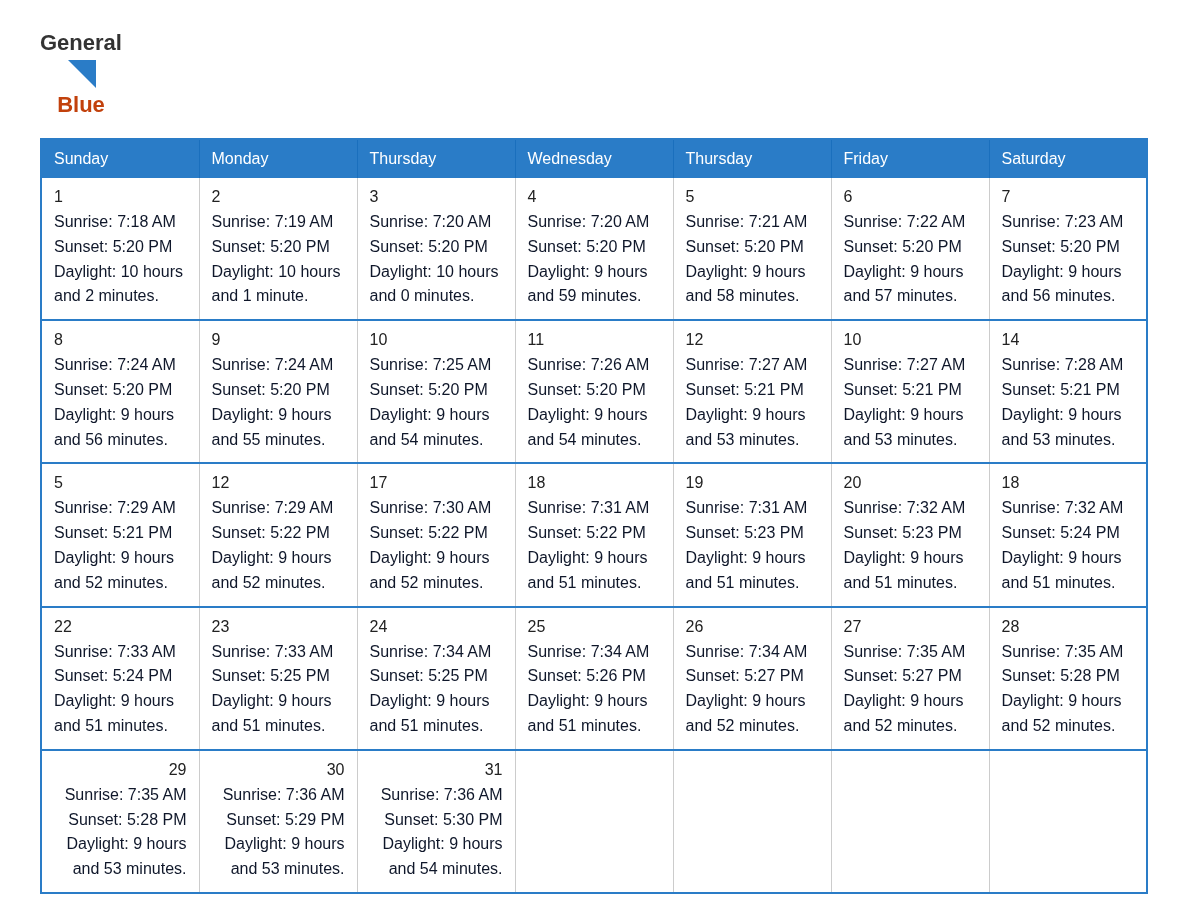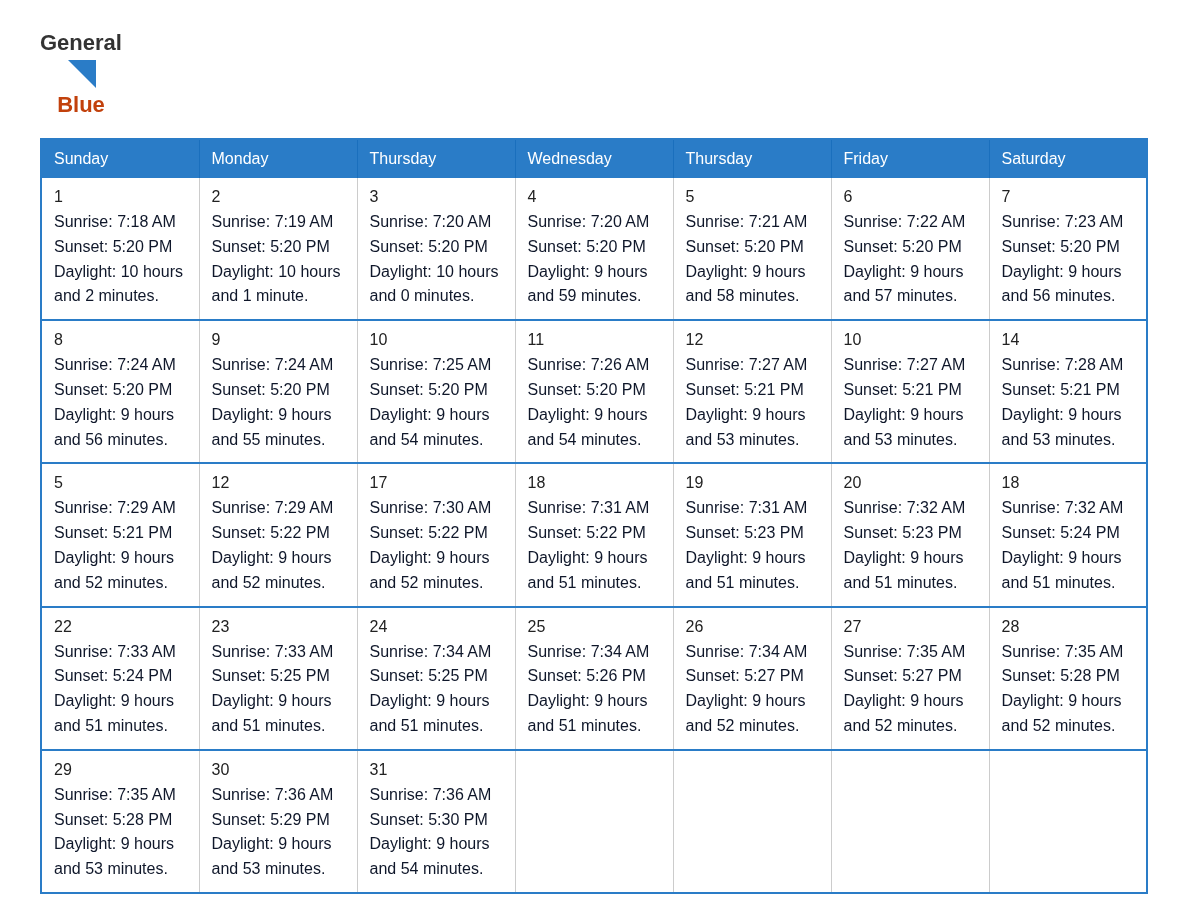--- a/index.html
+++ b/index.html
@@ -67,20 +67,21 @@
       font-size: 13px;
       color: #222;
       width: calc(100% / 7);
       min-height: 100px;
     }
     .calendar-table td:last-child {
       border-right: none;
     }
     .calendar-table tr:last-child td {
       border-bottom: none;
+      text-align: right;
     }
     .day-number {
       font-size: 16px;
       font-weight: normal;
       color: #222;
       display: block;
       margin-bottom: 4px;
     }
     .day-info {
       font-size: 16px;

